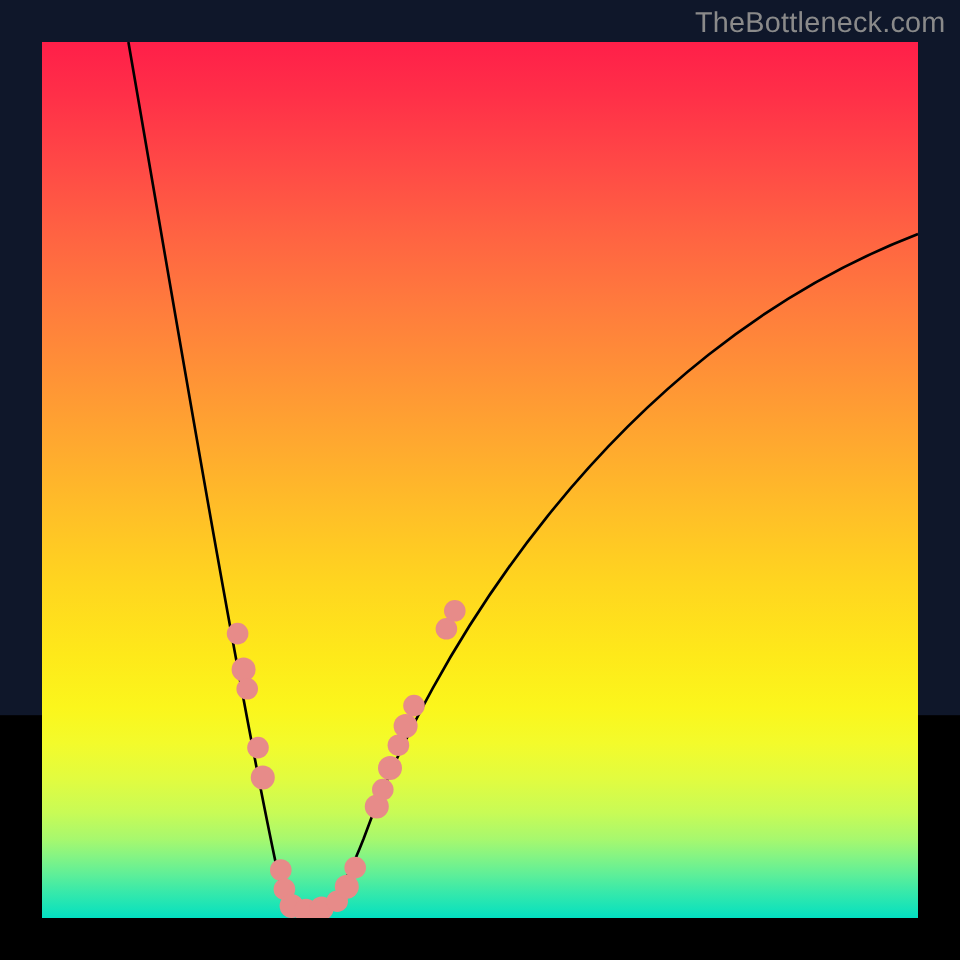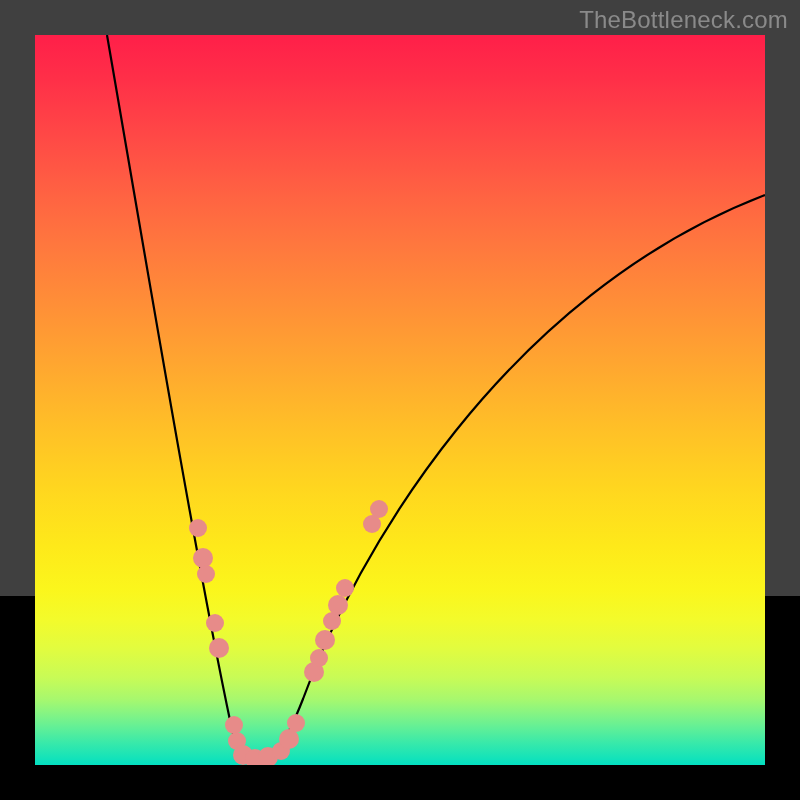--- a/index.html
+++ b/index.html
@@ -10,21 +10,21 @@
     background: #000;
     overflow: hidden;
     font-family: Arial, Helvetica, sans-serif;
   }
   .frame {
     position: absolute;
     left: 0;
     top: 0;
     width: 800px;
     height: 596px;
-    background: #404040;
+    background: #0f172a;
   }
   .plot {
     position: absolute;
     left: 35px;
     top: 35px;
     width: 730px;
     height: 730px;
     background: linear-gradient(
       to bottom,
       #ff1f49 0%,

